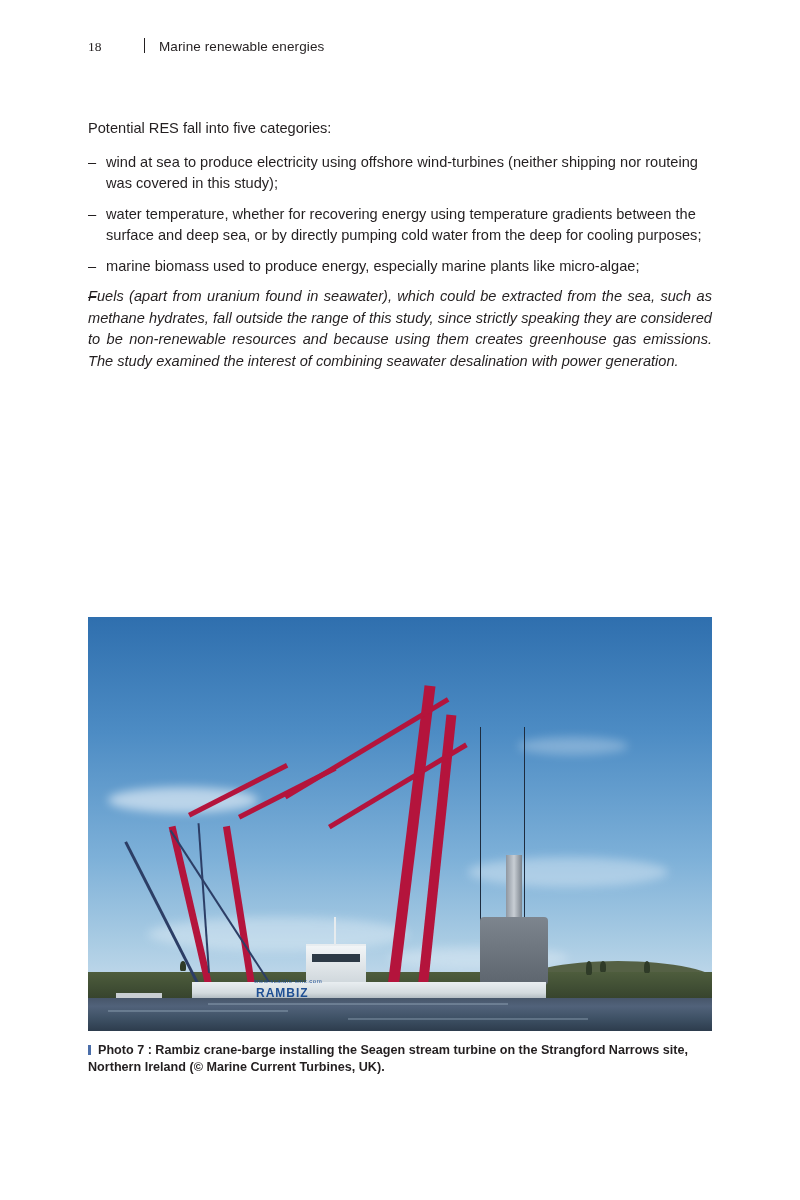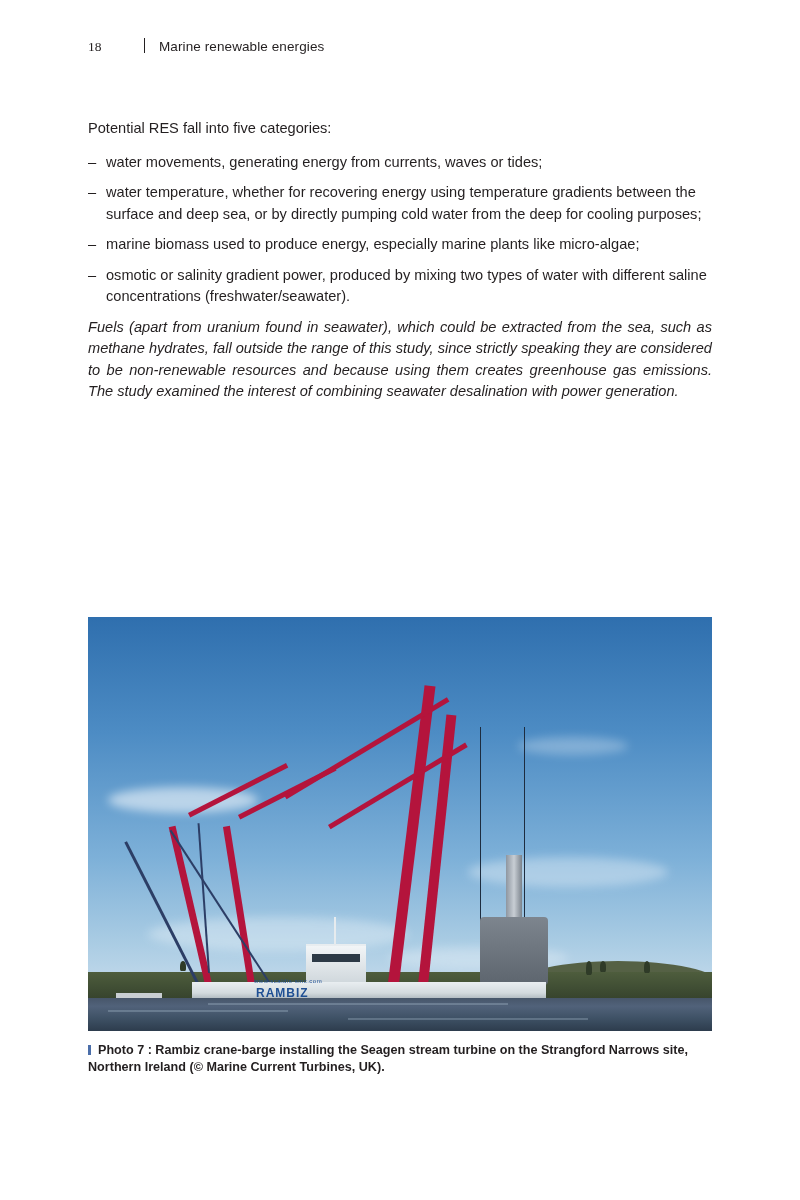--- a/index.html
+++ b/index.html
@@ -298,36 +298,35 @@
     <span class="header-title">Marine renewable energies</span>
   </div>
 
   <div class="content">
 
     <p class="para intro">Potential RES fall into five categories:</p>
 
     <ul class="bullets">
       <li>
         <span class="dash">–</span>
-      </li>
-      <li>
-        <span class="dash">–</span>
-        <span>water movements, generating energy from currents, waves or tides;</span>
+        <span>wind at sea to produce electricity using offshore wind-turbines (neither shipping nor routeing was covered in this study);</span>
+      </li>
+      <li>
+        <span class="dash">–</span>
       </li>
       <li>
         <span class="dash">–</span>
         <span>water temperature, whether for recovering energy using temperature gradients between the surface and deep sea, or by directly pumping cold water from the deep for cooling purposes;</span>
       </li>
       <li>
         <span class="dash">–</span>
         <span>marine biomass used to produce energy, especially marine plants like micro-algae;</span>
       </li>
       <li>
         <span class="dash">–</span>
-        <span>osmotic or salinity gradient power, produced by mixing two types of water with different saline concentrations (freshwater/seawater).</span>
       </li>
     </ul>
 
     <p class="para block-justify">Fuels (apart from uranium found in seawater), which could be extracted from the sea, such as methane hydrates, fall outside the range of this study, since strictly speaking they are considered to be non-renewable resources and because using them creates greenhouse gas emissions. The study examined the interest of combining seawater desalination with power generation.</p>
 
 
   </div>
 
   <div class="figure">
     <div class="photo">

